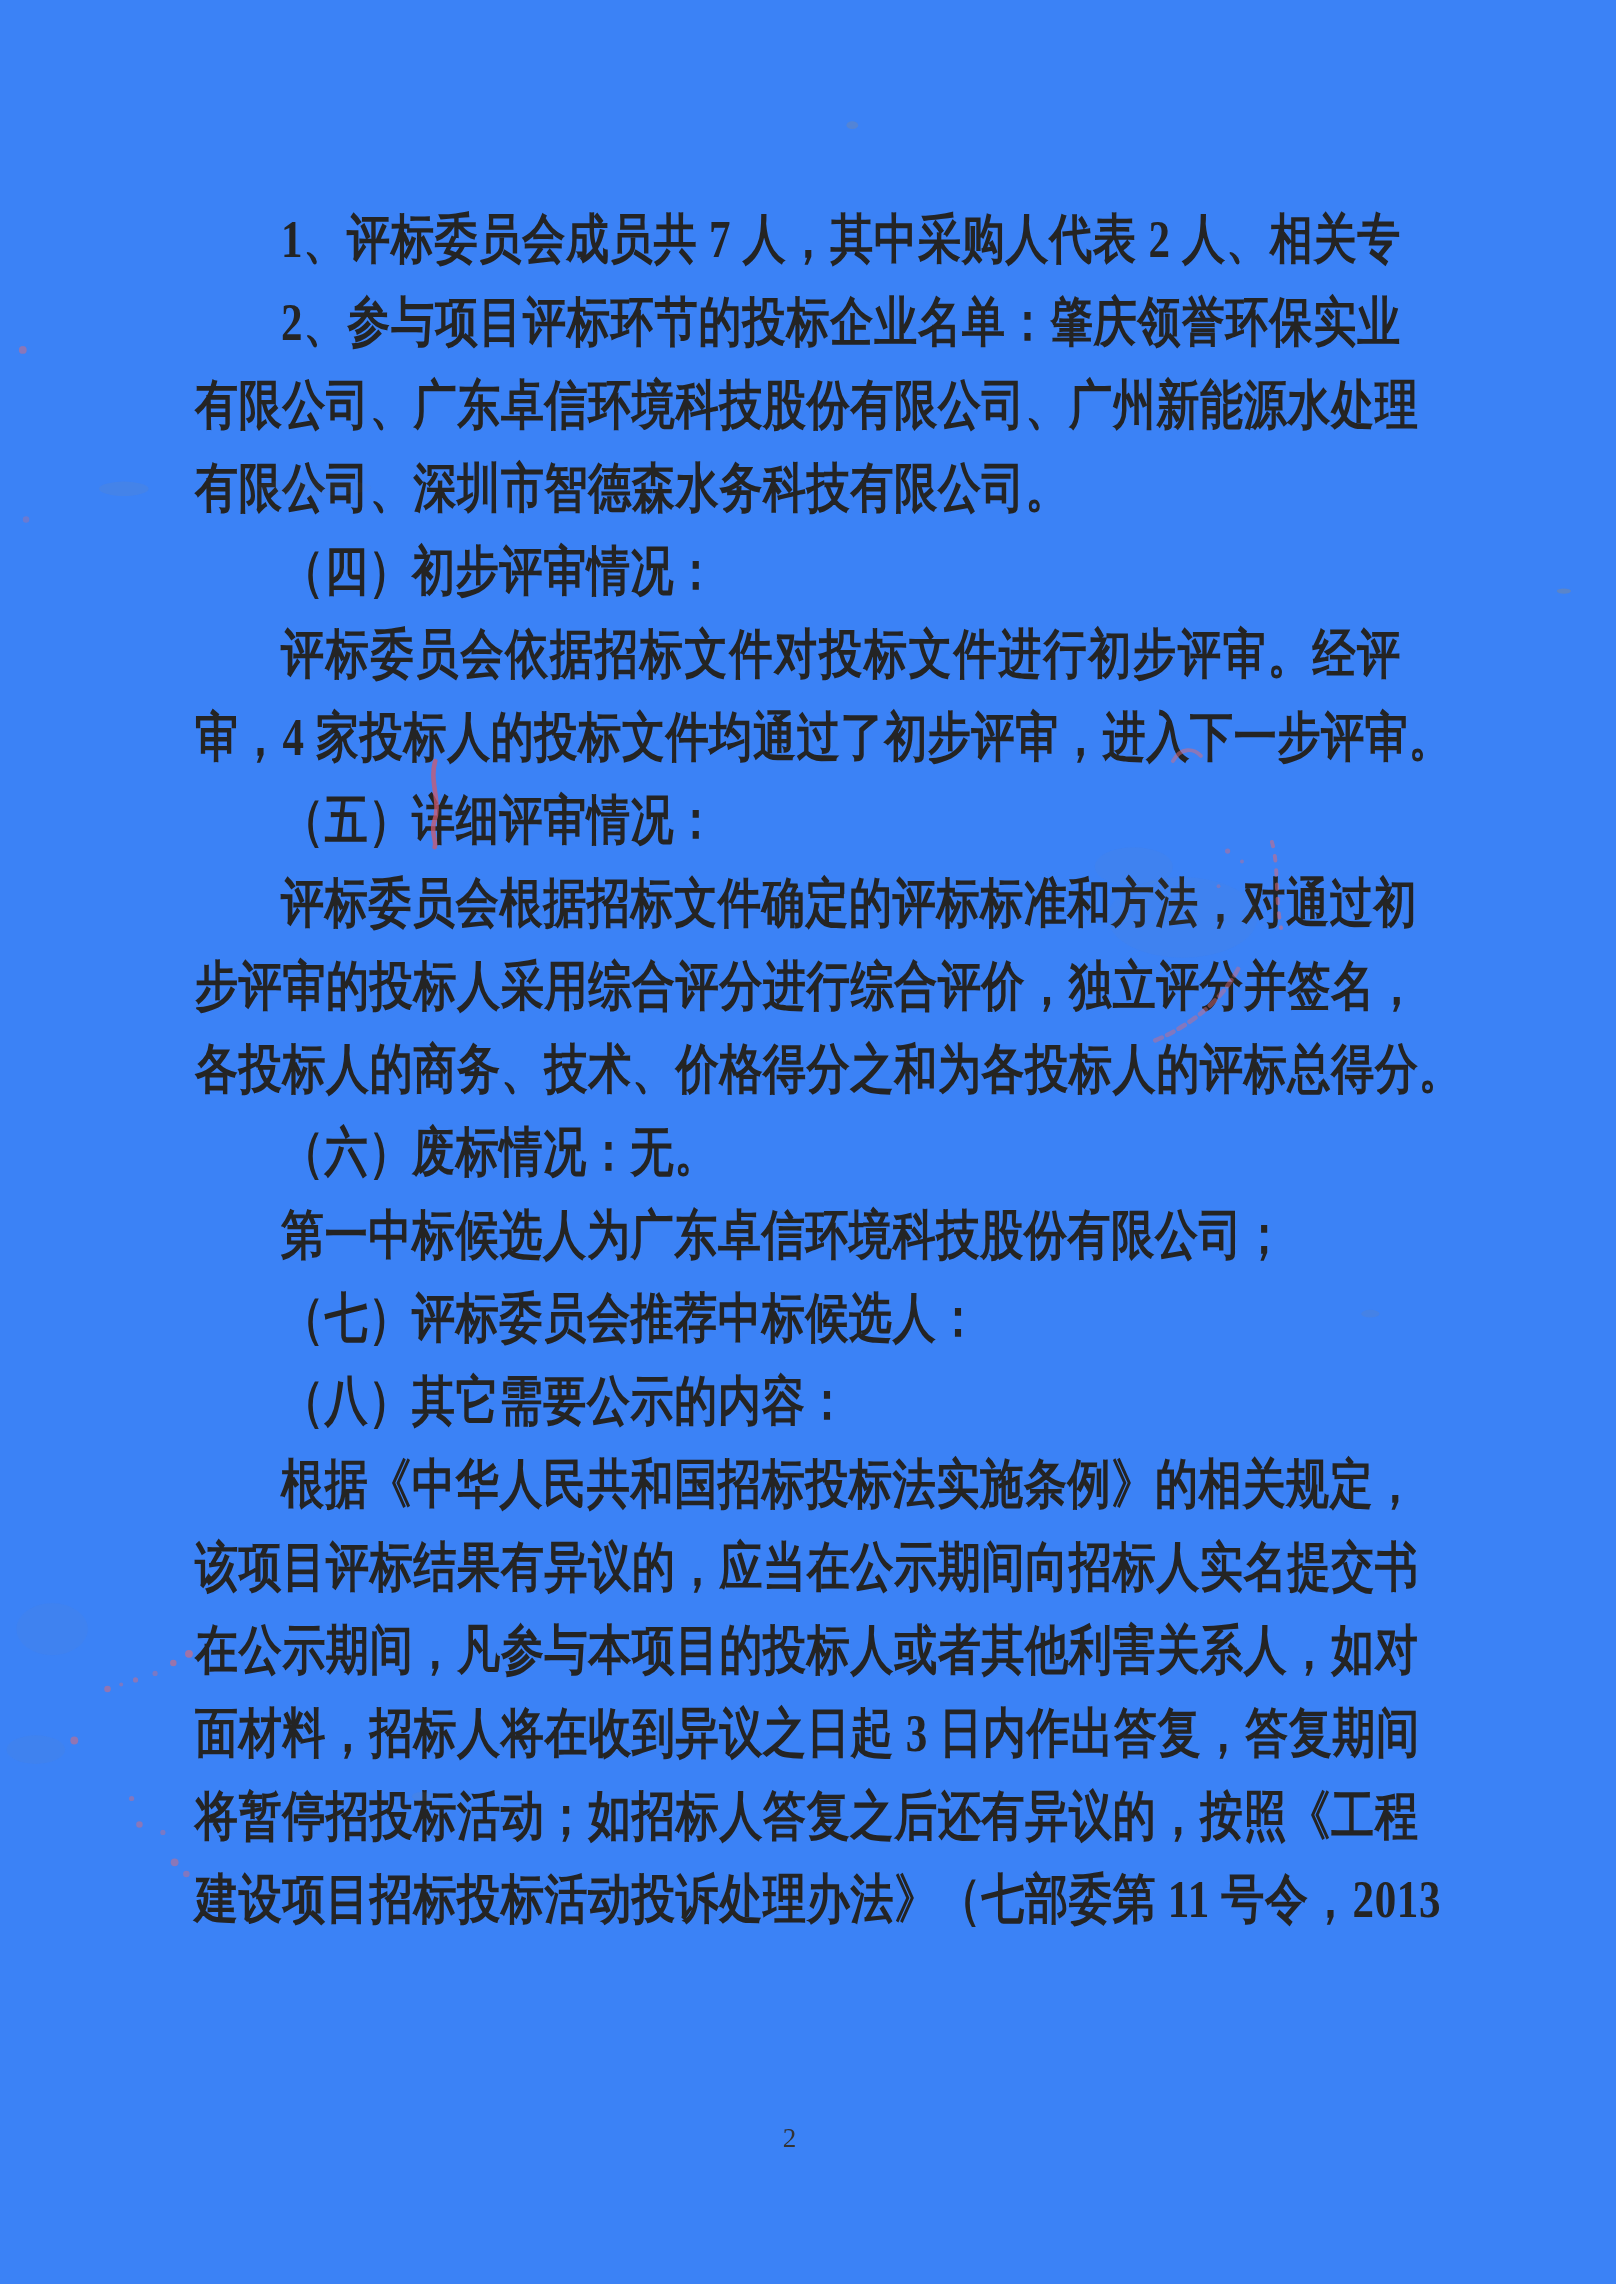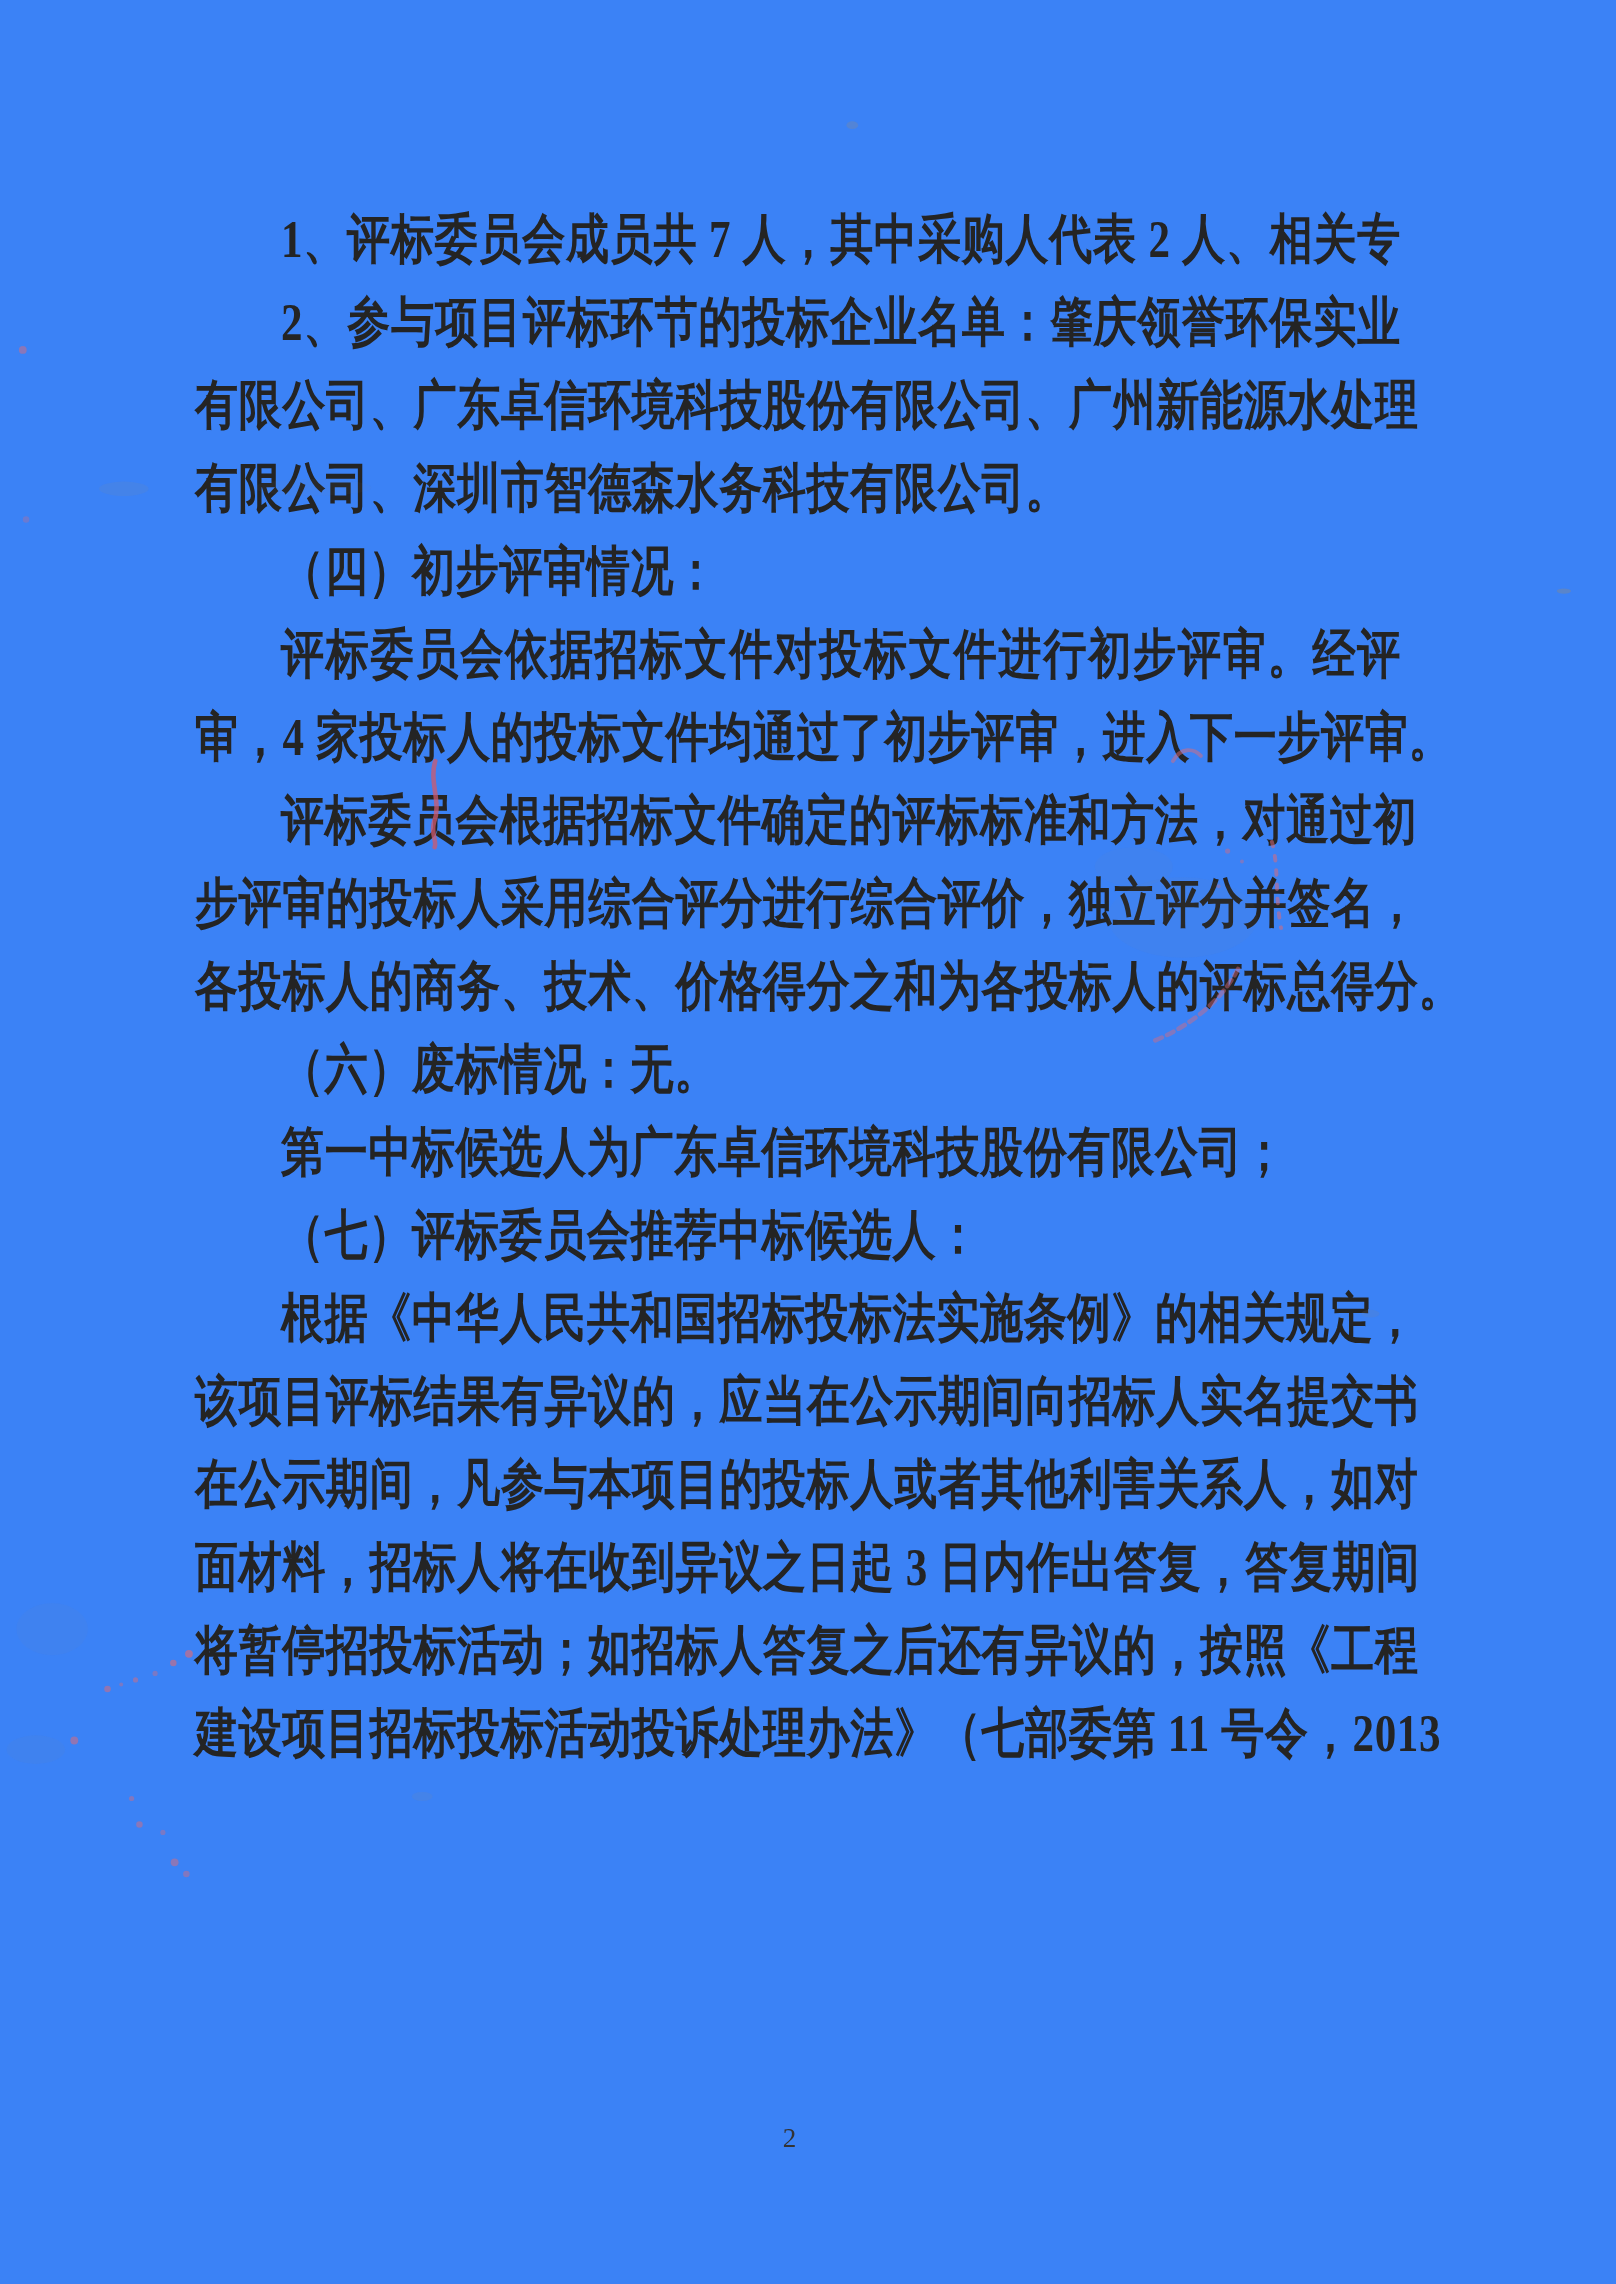--- a/index.html
+++ b/index.html
@@ -84,37 +84,43 @@
       </div>
       <div class="line indent">
         <span>（四）初步评审情况：</span>
       </div>
       <div class="line indent justify">
         <span>评标委员会依据招标文件对投标文件进行初步评审。经评</span>
       </div>
       <div class="line justify">
         <span>审，4 家投标人的投标文件均通过了初步评审，进入下一步评审。</span>
       </div>
+      <div class="line indent">
+        <span>（五）详细评审情况：</span>
+      </div>
       <div class="line indent justify">
         <span>评标委员会根据招标文件确定的评标标准和方法，对通过初</span>
       </div>
       <div class="line justify">
         <span>步评审的投标人采用综合评分进行综合评价，独立评分并签名，</span>
       </div>
       <div class="line justify">
         <span>各投标人的商务、技术、价格得分之和为各投标人的评标总得分。</span>
       </div>
       <div class="line indent">
         <span>（六）废标情况：无。</span>
       </div>
       <div class="line indent">
         <span>第一中标候选人为广东卓信环境科技股份有限公司；</span>
       </div>
       <div class="line indent">
         <span>（七）评标委员会推荐中标候选人：</span>
+      </div>
+      <div class="line indent">
+        <span>（八）其它需要公示的内容：</span>
       </div>
       <div class="line indent justify">
         <span>根据《中华人民共和国招标投标法实施条例》的相关规定，</span>
       </div>
       <div class="line justify">
         <span>该项目评标结果有异议的，应当在公示期间向招标人实名提交书</span>
       </div>
       <div class="line justify">
         <span>在公示期间，凡参与本项目的投标人或者其他利害关系人，如对</span>
       </div>

